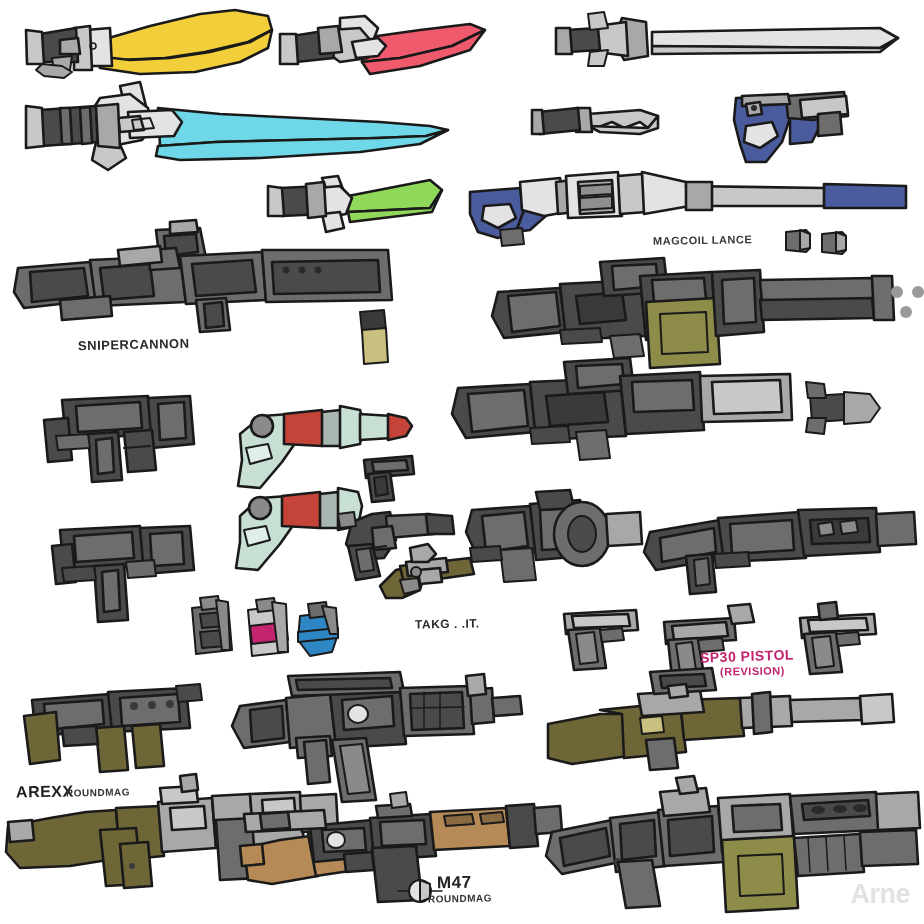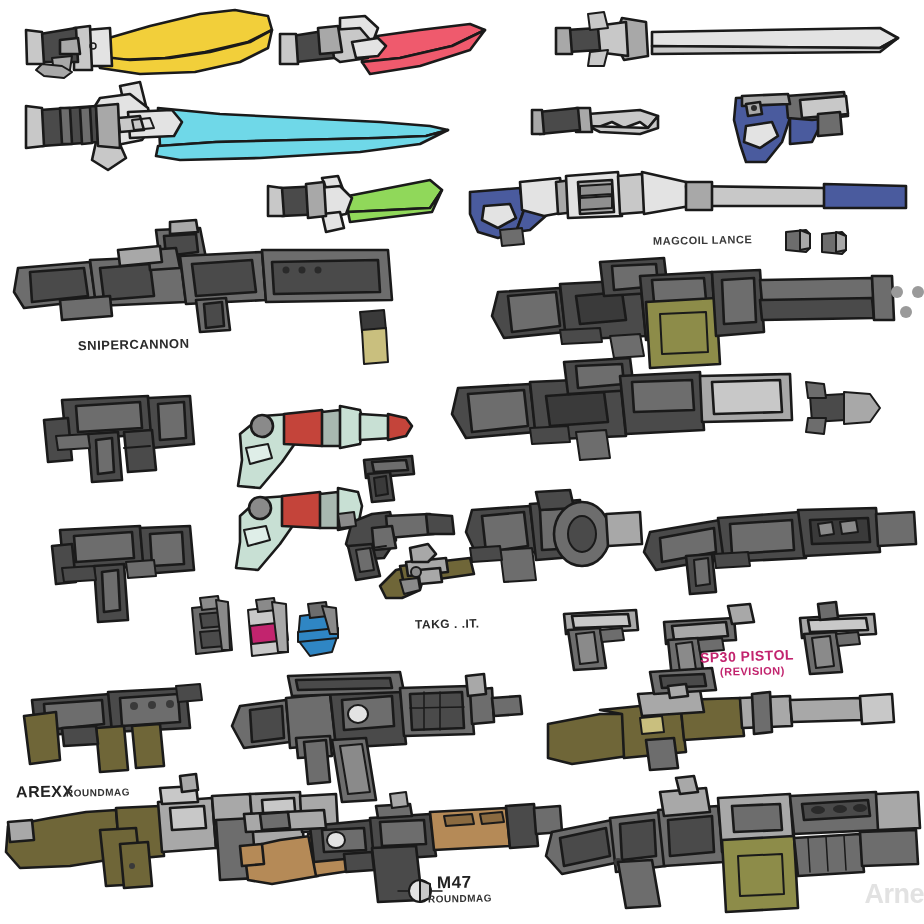--- a/index.html
+++ b/index.html
@@ -10,21 +10,21 @@
   .hand{font-weight:700;letter-spacing:.5px;}
   .lbl-snipercannon{left:78px;top:337px;font-size:13px;color:#2b2b2b;transform:rotate(-1.2deg);}
   .lbl-magcoil{left:653px;top:234px;font-size:11px;color:#3a3a3a;transform:rotate(-1deg);}
   .lbl-takeit{left:415px;top:617px;font-size:12px;color:#2b2b2b;transform:rotate(-1deg);}
   .lbl-arexx{left:16px;top:783px;font-size:16px;color:#222;transform:rotate(-1deg);}
   .lbl-roundmag-a{left:66px;top:787px;font-size:10px;color:#333;transform:rotate(-1deg);}
   .lbl-m47{left:437px;top:873px;font-size:17px;color:#222;transform:rotate(-1deg);}
   .lbl-roundmag-b{left:428px;top:893px;font-size:10px;color:#333;transform:rotate(-1deg);}
   .lbl-sp30{left:700px;top:648px;font-size:14px;color:#c2246e;transform:rotate(-2deg);}
   .lbl-sp30rev{left:720px;top:665px;font-size:11px;color:#c2246e;transform:rotate(-1deg);}
-  .watermark{position:absolute;right:0;bottom:14px;font-size:27px;font-weight:700;color:#e2e2e2;letter-spacing:-.5px;}
+  .watermark{position:absolute;right:14px;bottom:14px;font-size:27px;font-weight:700;color:#e2e2e2;letter-spacing:-.5px;}
 </style>
 </head>
 <body>
 
 <div id="sheet">
 
   <svg id="artboard" viewBox="0 0 924 924" width="924" height="924" xmlns="http://www.w3.org/2000/svg" shape-rendering="geometricPrecision">
     <defs>
       <style>
         .o{stroke:#1a1a1a;stroke-width:2.6;stroke-linejoin:round;stroke-linecap:round;}

